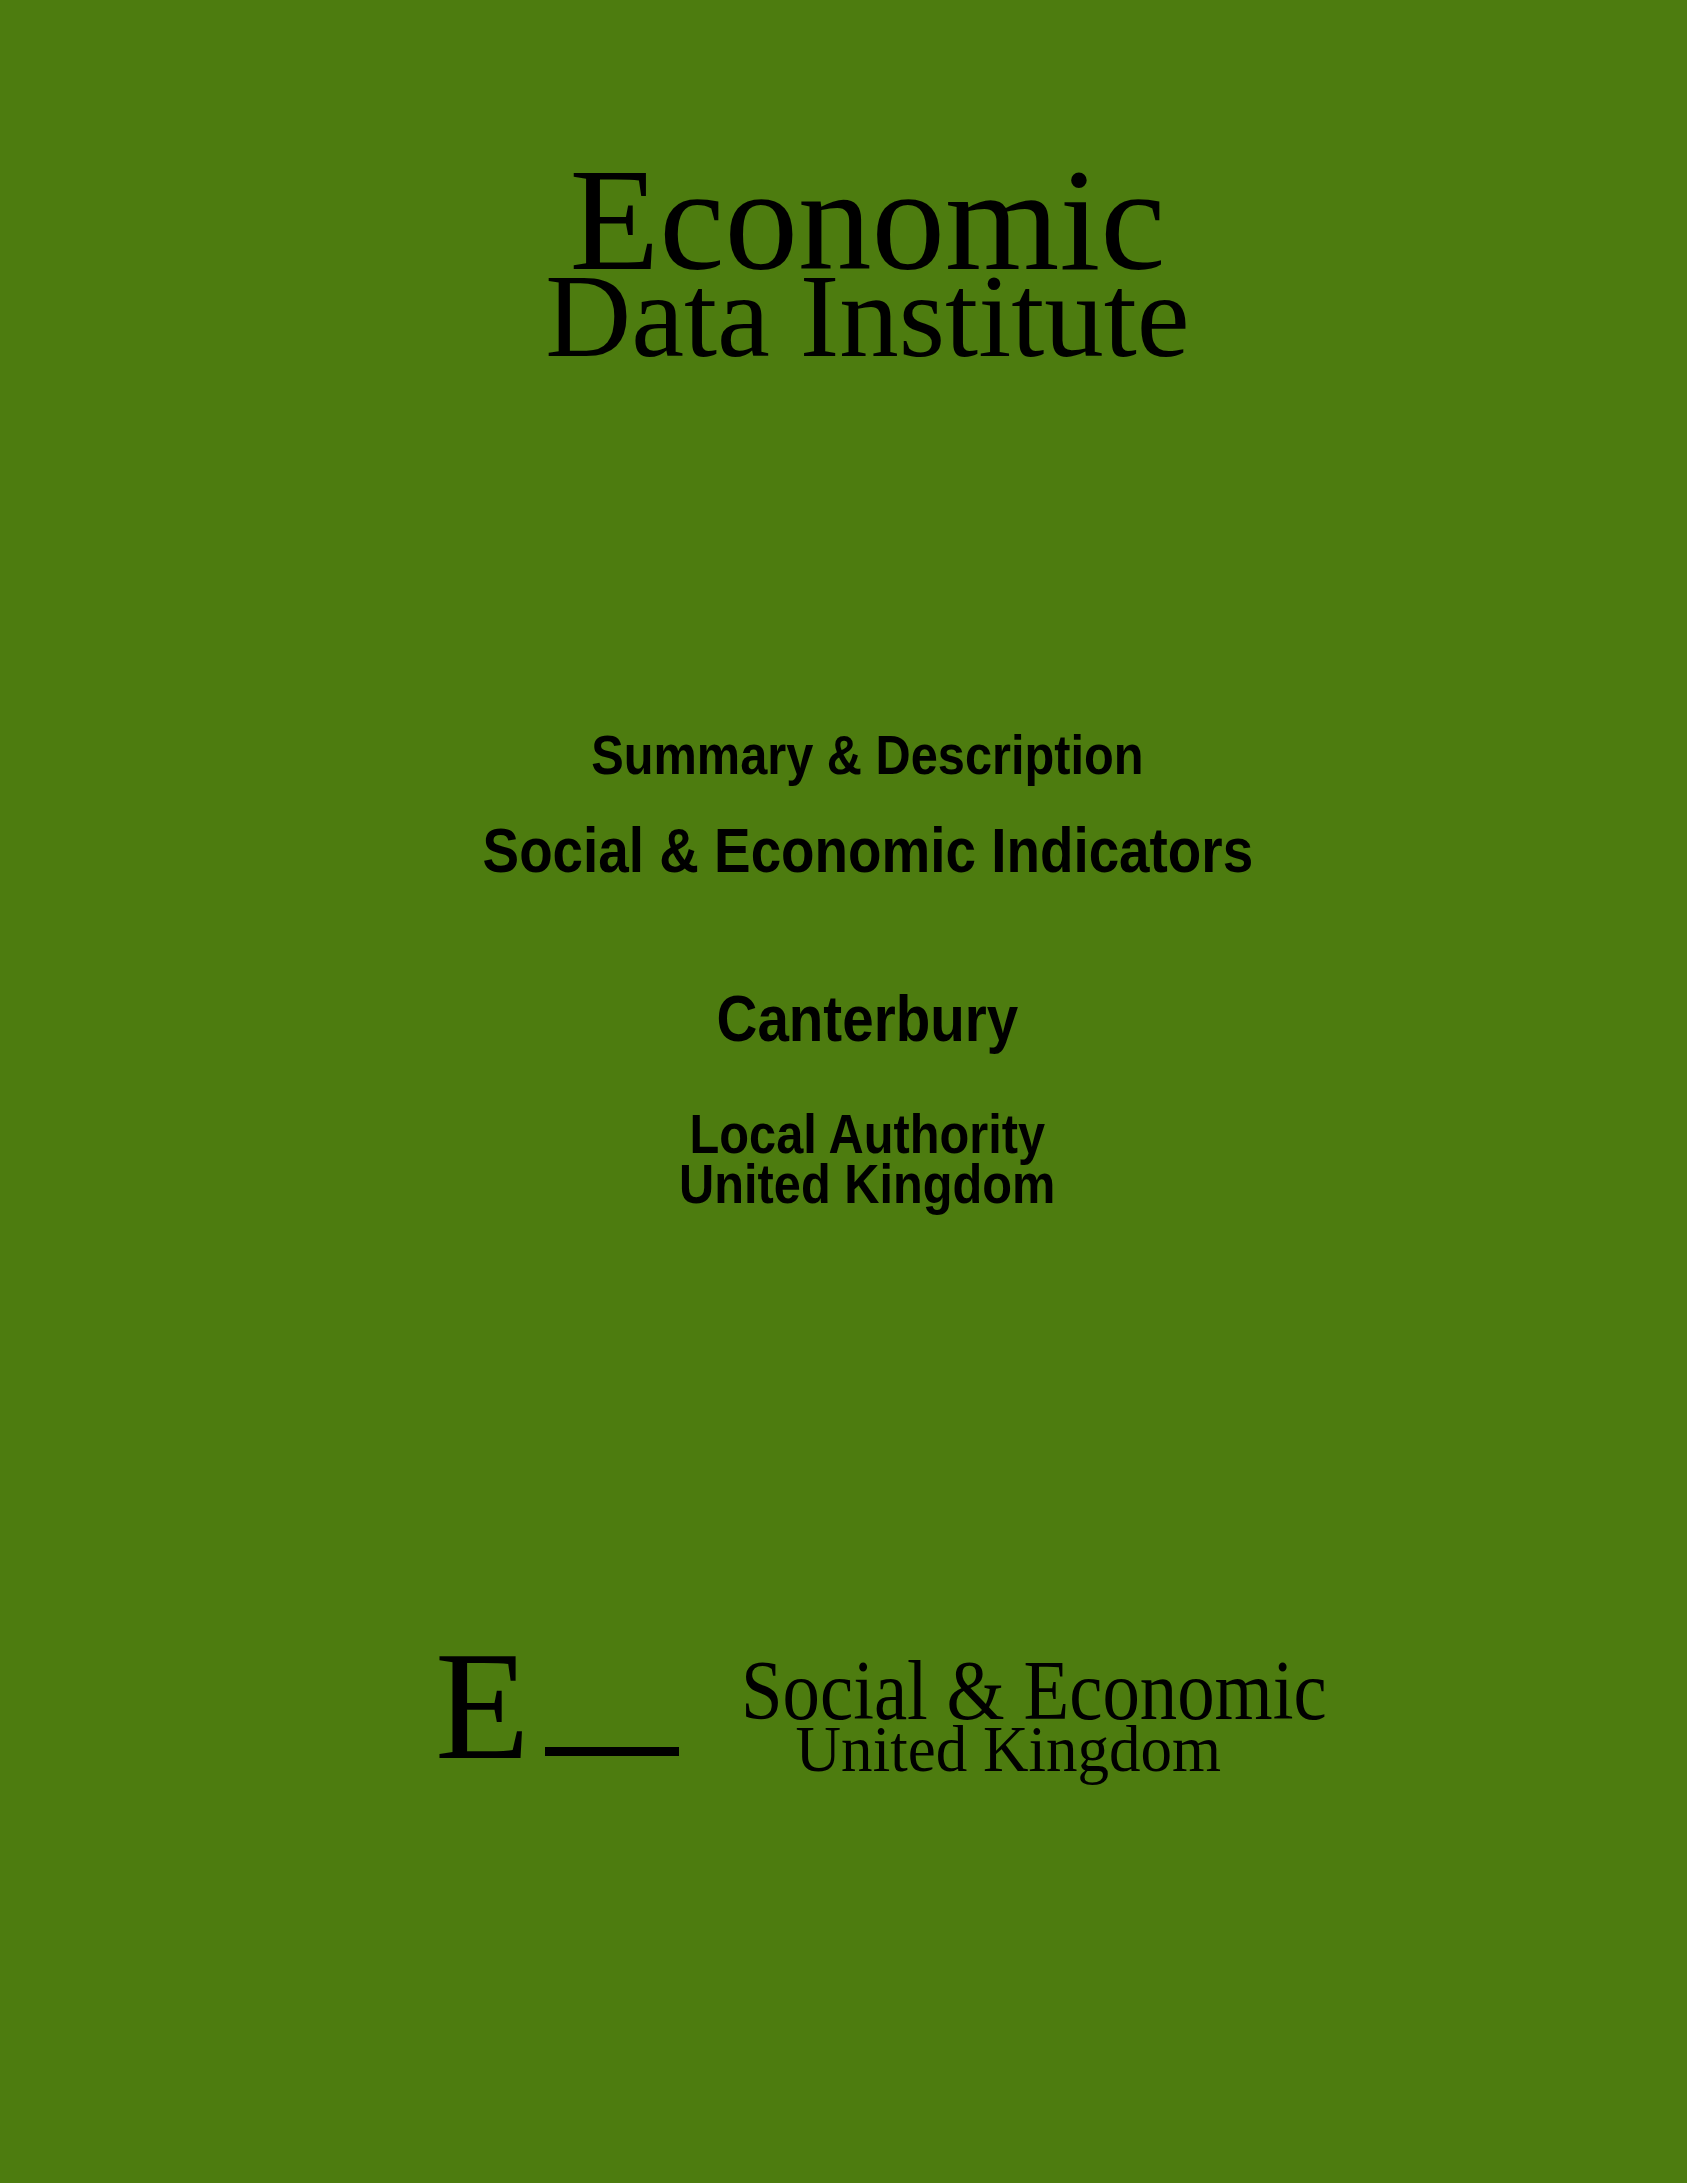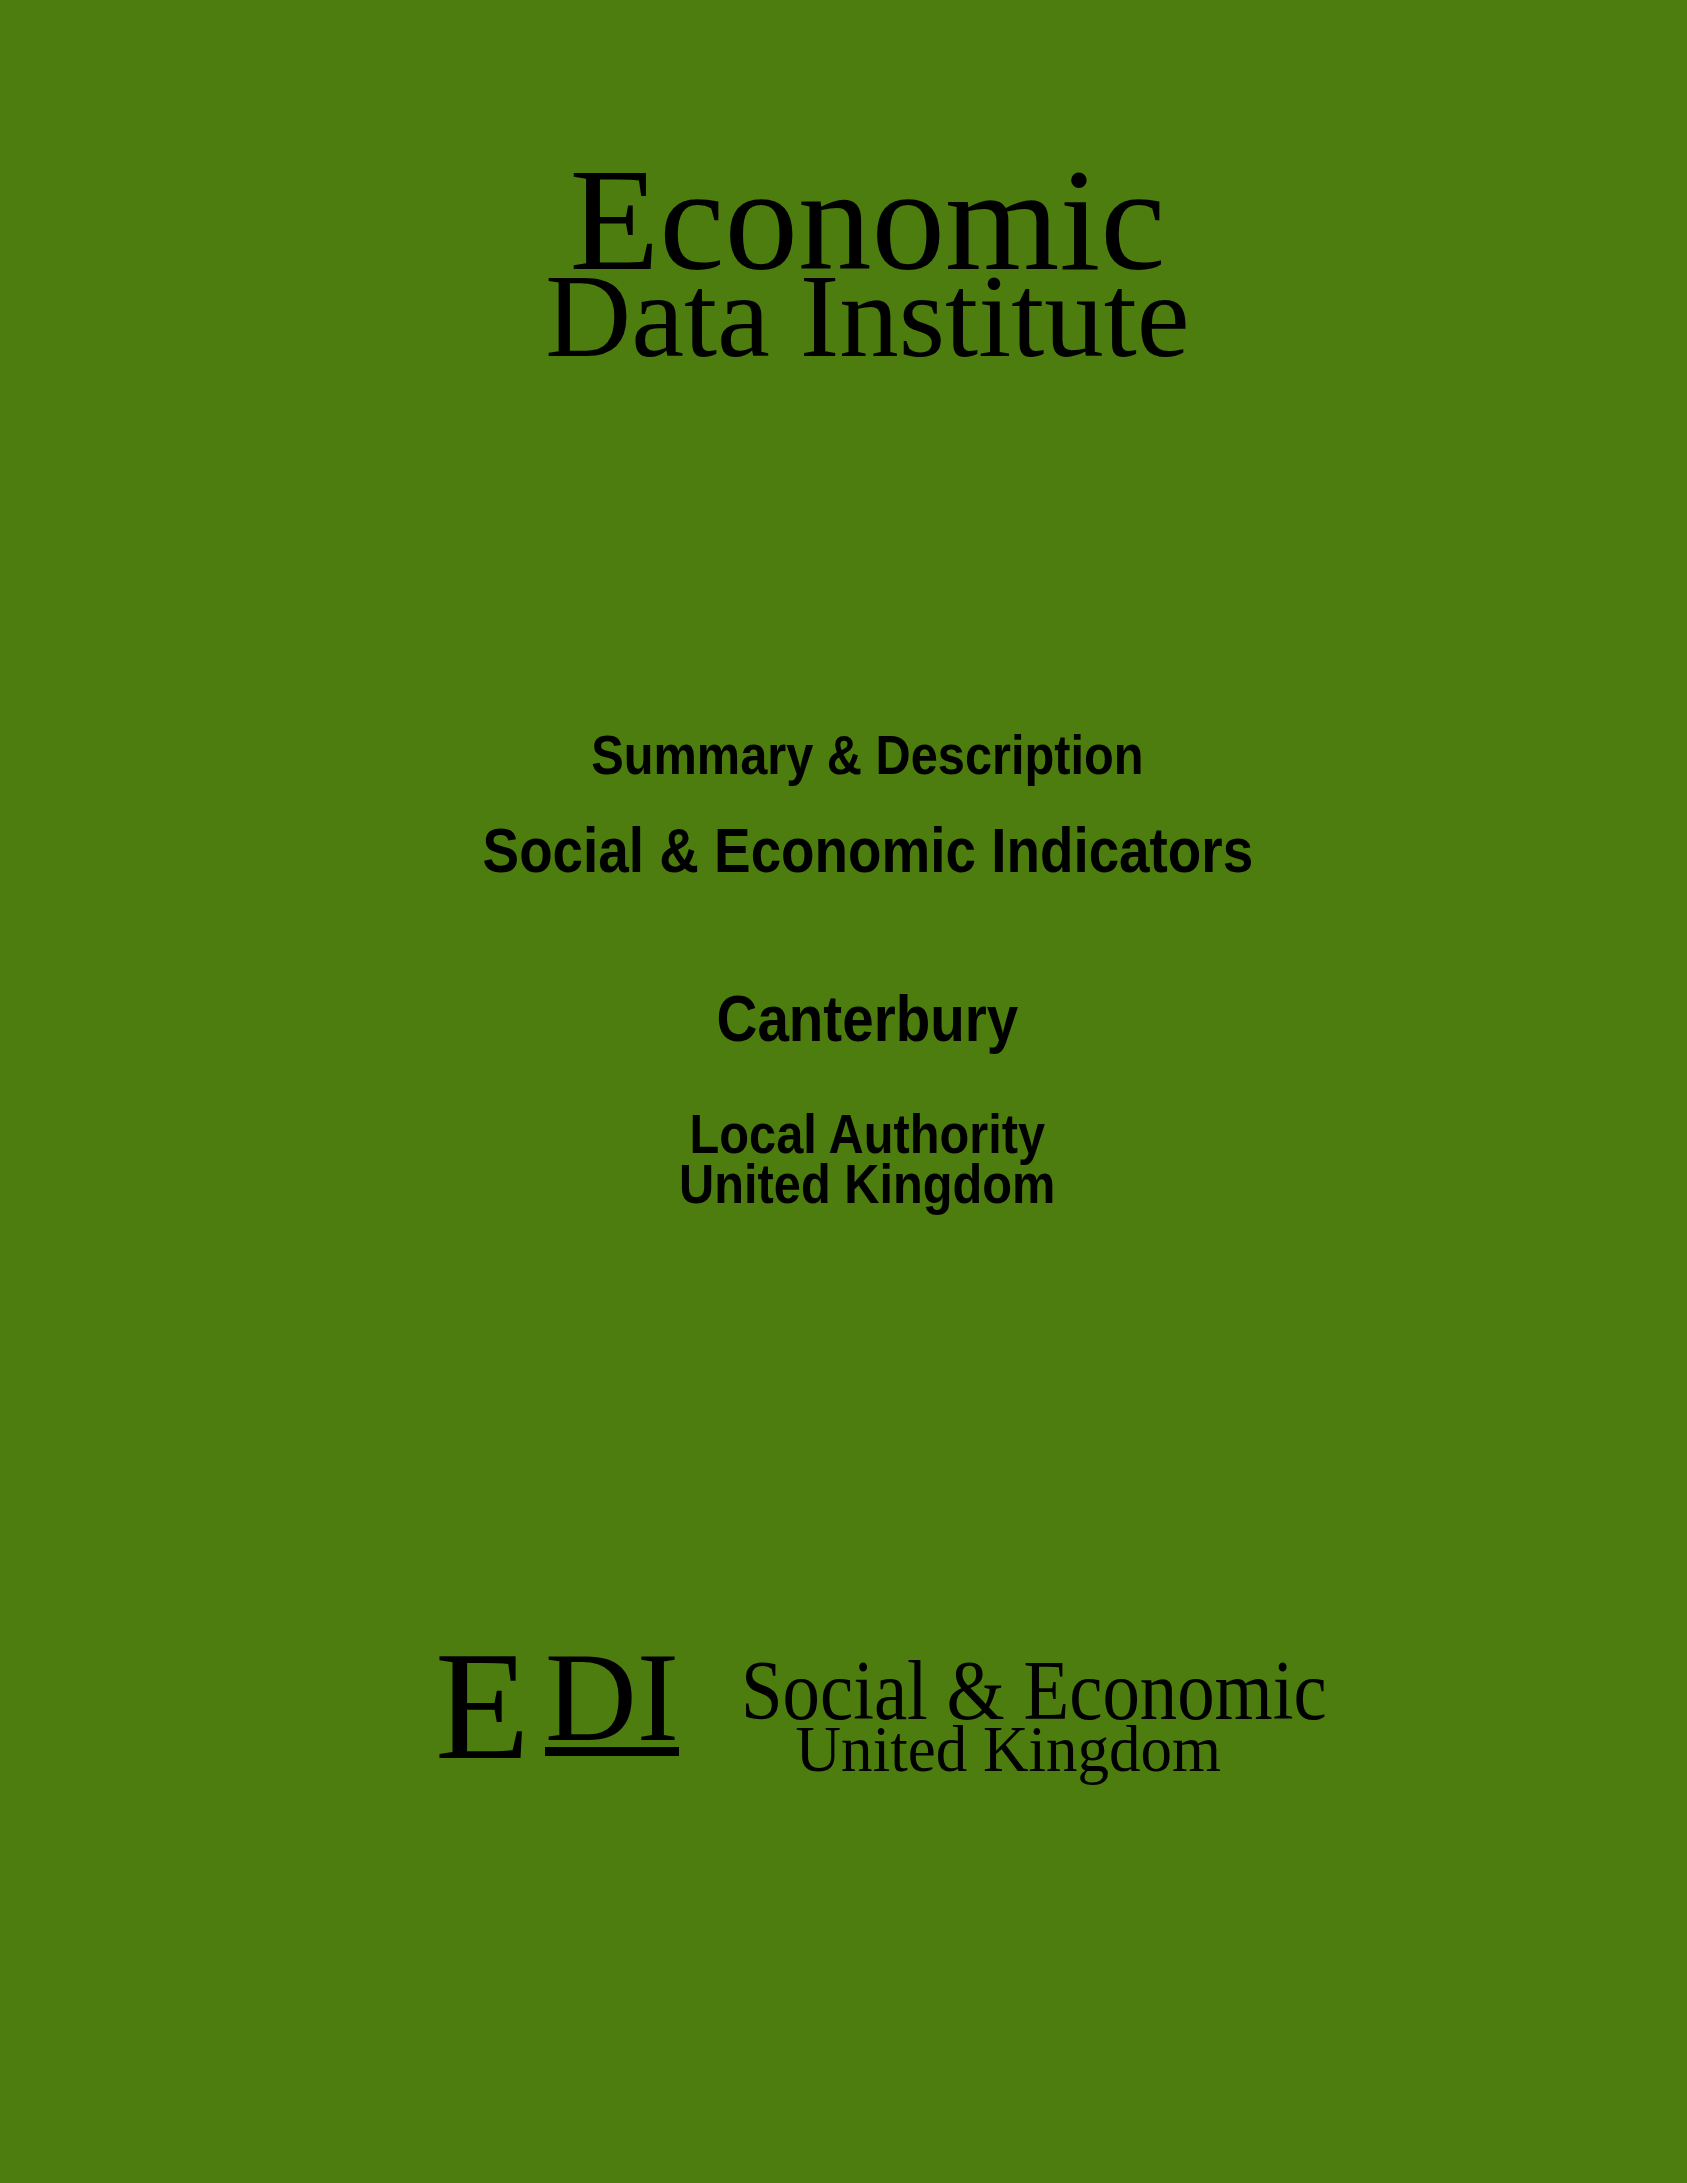--- a/index.html
+++ b/index.html
@@ -146,21 +146,20 @@
   <div class="line sansb local">
     <span class="cond">Local Authority</span>
   </div>
 
   <div class="line sansb united">
     <span class="cond">United Kingdom</span>
   </div>
 
   <div class="edi-logo">
     <span class="edi-e">E</span>
-    <span class="edi-di">DI</span>
     <div class="edi-underline"></div>
   </div>
 
   <div class="edi-tagline serif">
     <div class="tagline-1">
       <span class="cond88">Social &amp; Economic</span>
     </div>
     <div class="tagline-2">
       <span class="cond97">United Kingdom</span>
     </div>

